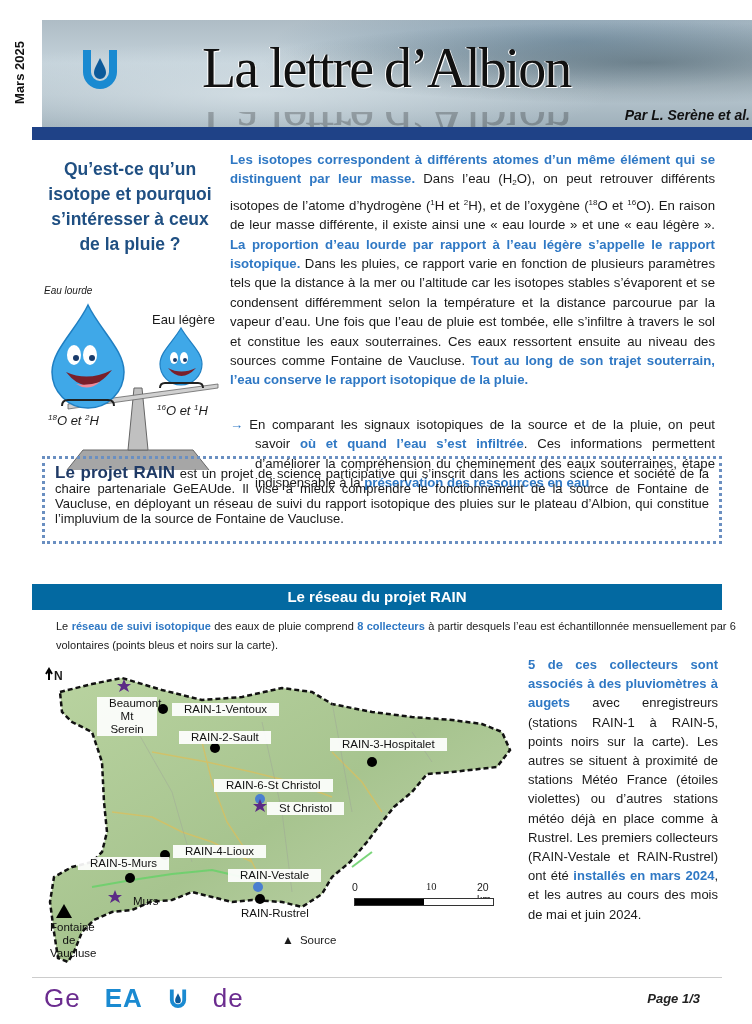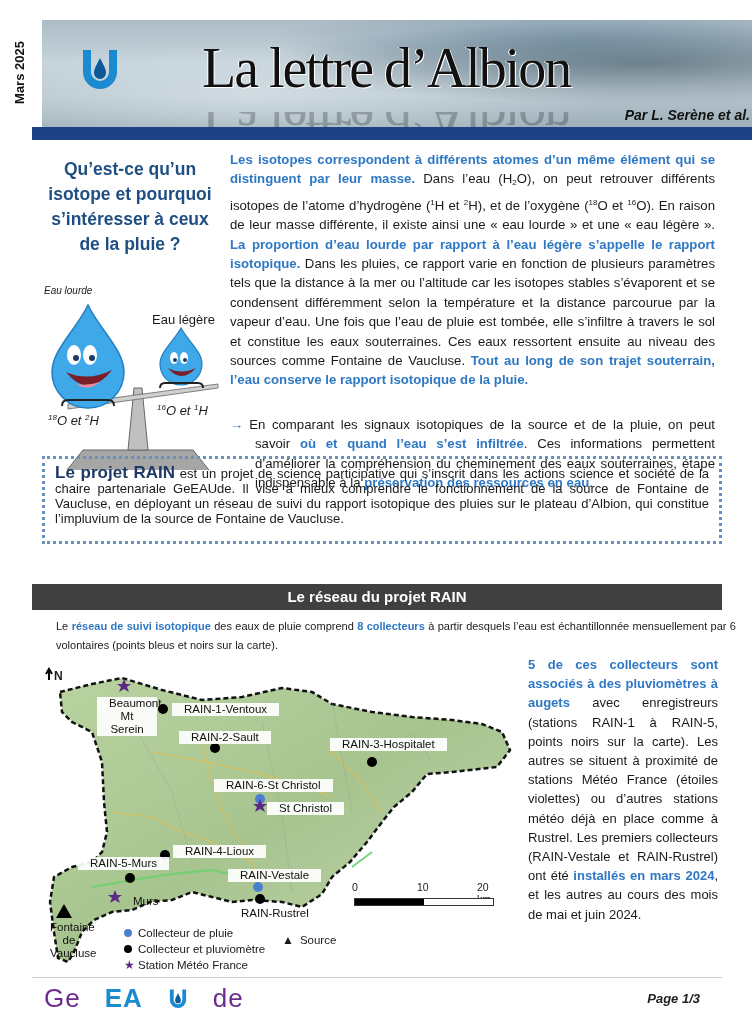--- a/index.html
+++ b/index.html
@@ -78,39 +78,39 @@
   .rain-box {
     position: absolute; left: 42px; top: 456px; width: 680px; height: 88px;
     border: 3px dotted #6a8fc1; padding: 6px 10px;
     font-size: 13px; line-height: 15px; text-align: justify;
   }
   .rain-box .lead { font-weight: bold; font-size: 17px; color: #1f3a66; }
 
   
   .section-header {
     position: absolute; left: 32px; top: 584px; width: 690px; height: 26px;
-    background: #404040; color: #fff; font-weight: bold; font-size: 15px;
+    background: #0369a1; color: #fff; font-weight: bold; font-size: 15px;
     text-align: center; line-height: 26px;
   }
   .network-text {
     position: absolute; left: 56px; top: 617px; width: 680px;
     font-size: 11px; line-height: 19px; text-align: justify;
   }
 
   
   .map { position: absolute; left: 32px; top: 662px; width: 492px; height: 310px; }
   .maplbl {
     position: absolute; background: rgba(255,255,255,0.92); font-size: 11.5px;
     line-height: 13px; padding: 0 12px; color: #111; white-space: nowrap;
   }
   .maplbl.plain { background: transparent; }
   .north { position: absolute; left: 22px; top: 7px; font-size: 12px; font-weight: bold; }
   .scale { position: absolute; left: 320px; top: 219px; width: 150px; height: 30px; font-size: 10.5px; }
   .scale .t0 { position: absolute; left: 0; top: 0; }
-  .scale .t10 { position: absolute; left: 65px; top: 0; }
+  .scale .t10 { position: absolute; left: 74px; top: 0; font-family: Liberation Serif, serif; }
   .scale .t20 { position: absolute; left: 125px; top: 0; }
   .scale .bar {
     position: absolute; left: 2px; top: 17px; width: 140px; height: 8px;
     border: 1px solid #333; background: linear-gradient(90deg, #000 0%, #000 50%, #fff 50%);
   }
   .legend { position: absolute; font-size: 11.5px; line-height: 16px; }
   .legend-item { display: flex; align-items: center; gap: 6px; white-space: nowrap; }
 
   
   .right-text {
@@ -264,34 +264,20 @@
   <div class="maplbl plain" style="left:89px;top:233px;">Murs</div>
   <div class="maplbl plain" style="left:6px;top:259px;text-align:center;white-space:normal;width:62px;">Fontaine de Vaucluse</div>
 
   <div class="scale">
     <span class="t0">0</span>
     <span class="t10">10</span>
     <span class="t20">20 km</span>
     <div class="bar"></div>
   </div>
 
-  <div class="legend" style="left:92px;top:263px;">
-    <div class="legend-item">
-        <span style="width:8px;height:8px;border-radius:50%;background:#4a7fd0;display:inline-block;"></span>
-        <span>Collecteur de pluie</span>
-      </div>
-    <div class="legend-item">
-        <span style="width:8px;height:8px;border-radius:50%;background:#000;display:inline-block;"></span>
-        <span>Collecteur et pluviomètre</span>
-      </div>
-    <div class="legend-item">
-        <span style="color:#5b2a86;font-size:12px;width:8px;">★</span>
-        <span>Station Météo France</span>
-      </div>
-  </div>
   <div class="legend" style="left:250px;top:270px;">
     <div class="legend-item">
         <span style="font-size:12px;">▲</span>
         <span>Source</span>
       </div>
   </div>
 </div>
 
 <div class="right-text">
   <span class="blue">5 de ces collecteurs sont associés à des pluviomètres à augets</span><span> avec enregistreurs (stations RAIN-1 à RAIN-5, points noirs sur la carte). Les autres se situent à proximité de stations Météo France (étoiles violettes) ou d’autres stations météo déjà en place comme à Rustrel. Les premiers collecteurs (RAIN-Vestale et RAIN-Rustrel) ont été </span><span class="blue">installés en mars 2024</span><span>, et les autres au cours des mois de mai et juin 2024.</span>

